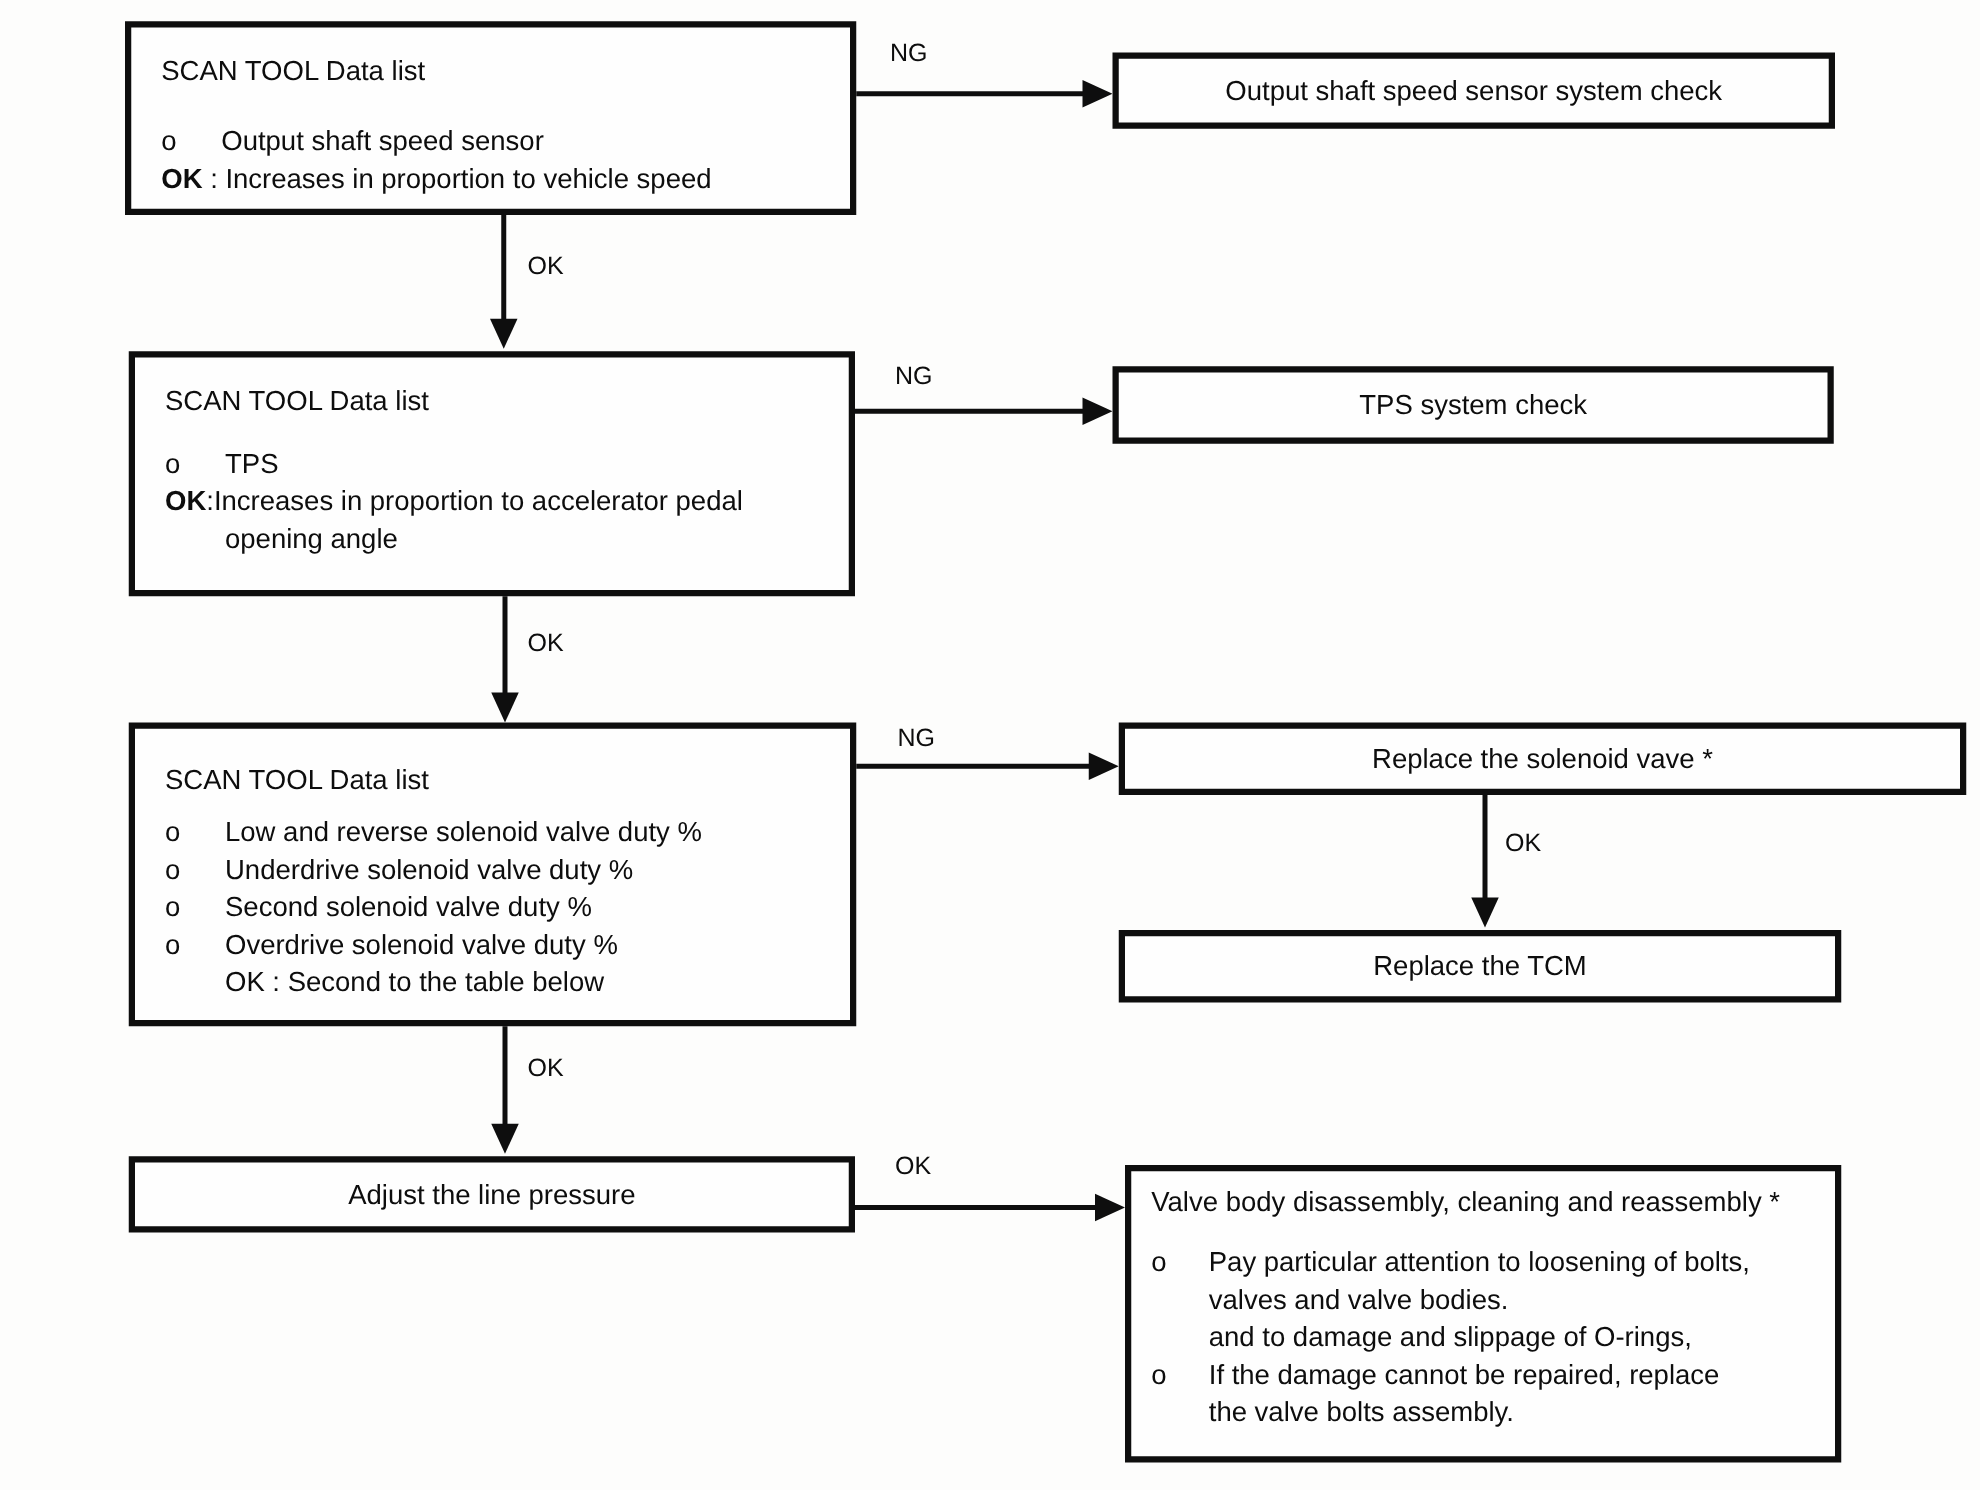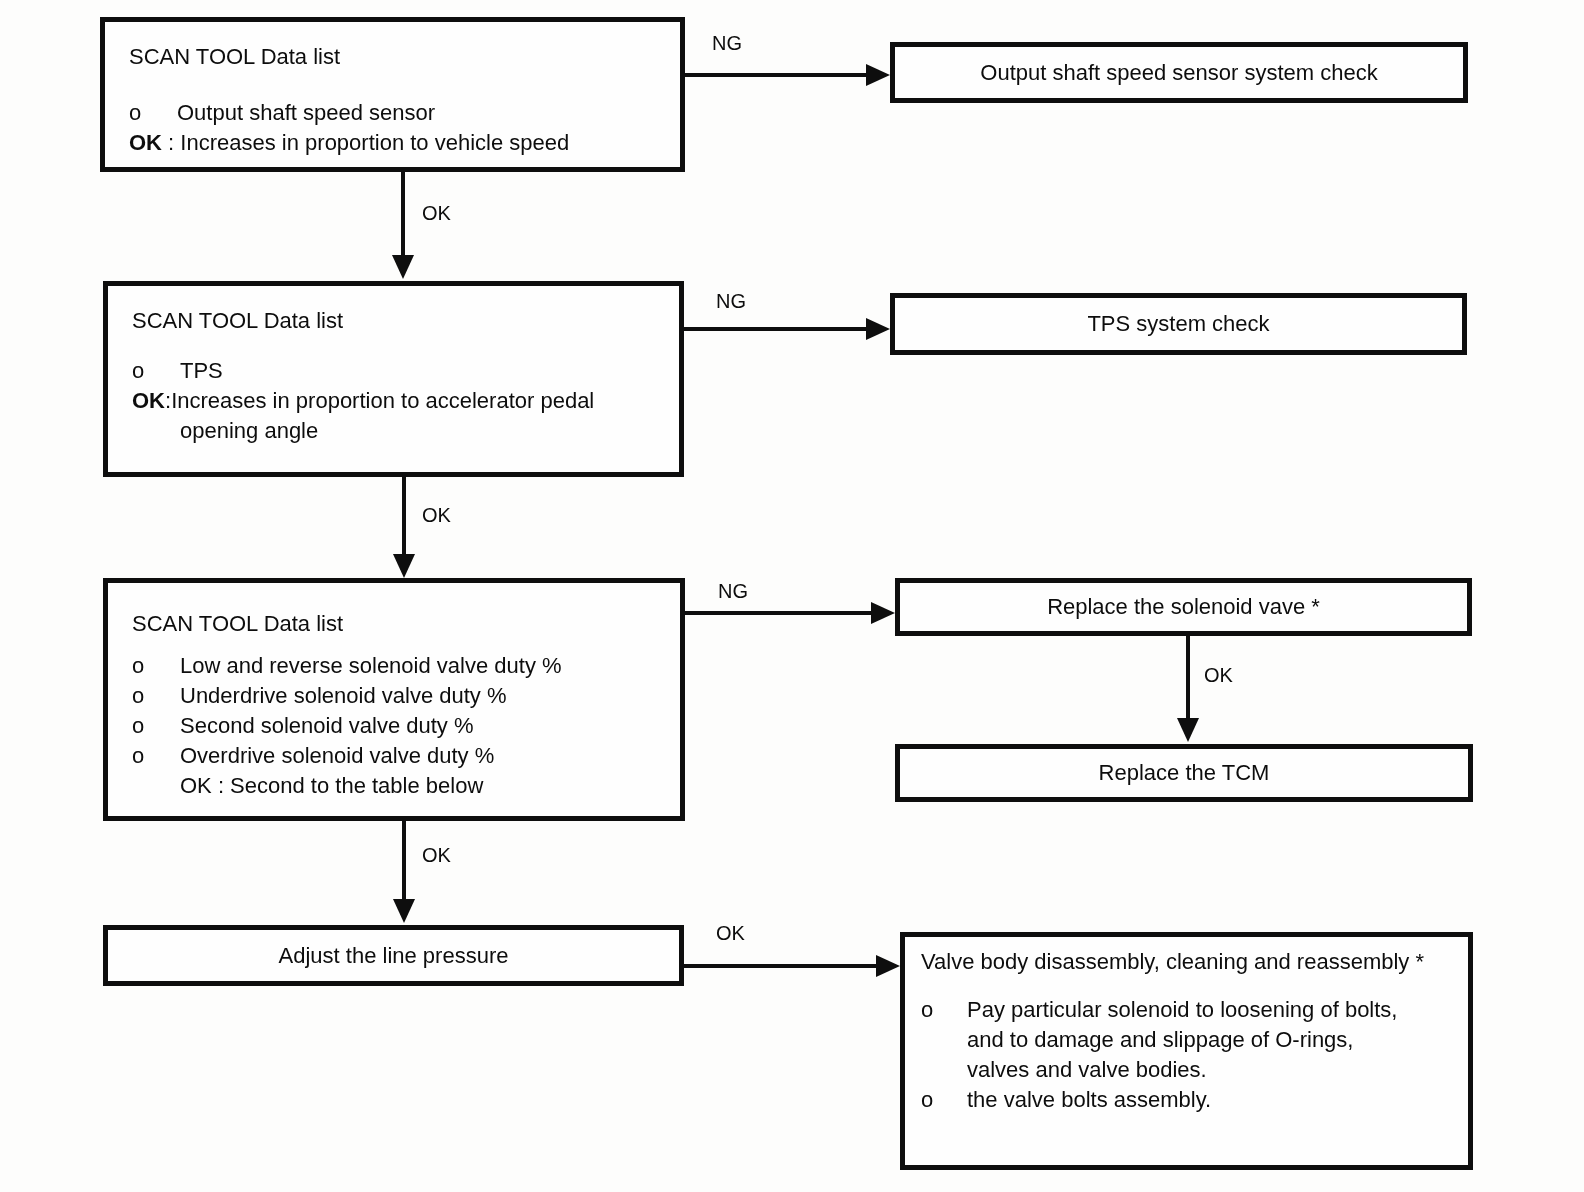--- a/index.html
+++ b/index.html
@@ -33,21 +33,21 @@
     border-top:24px solid #0e0e0e;
   }
   .edge-label { position:absolute; font-size:20px; line-height:26px; white-space:nowrap; }
 
   
   .n-scan1   { left:100px; top:17px;  width:585px; height:155px; }
   .n-check1  { left:890px; top:42px;  width:578px; height:61px;  }
   .n-scan2   { left:103px; top:281px; width:581px; height:196px; }
   .n-check2  { left:890px; top:293px; width:577px; height:62px;  }
   .n-scan3   { left:103px; top:578px; width:582px; height:243px; }
-  .n-sol     { left:895px; top:578px; width:577px; height:58px;  }
+  .n-sol     { left:895px; top:578px; width:678px; height:58px;  }
   .n-tcm     { left:895px; top:744px; width:578px; height:58px;  }
   .n-adjust  { left:103px; top:925px; width:581px; height:61px;  }
   .n-valve   { left:900px; top:932px; width:573px; height:238px; }
 
   .pad5 { padding:10px 14px 0 16px; }
   .title5 { margin-bottom:18px; white-space:nowrap; }
   .bullet5 { width:46px; flex:0 0 46px; }
   .indent2 { margin-left:48px; }
   .scan3-title { margin-bottom:12px; }
 </style>
@@ -156,27 +156,28 @@
   <div class="edge-label" style="left:716px; top:920px;">OK</div>
   <div class="hline" style="left:684px; top:964px; width:194px;"></div>
   <div class="ah-right" style="left:876px; top:955px;"></div>
 
   <div class="node n-valve">
     <div class="pad5">
       <div class="title5">Valve body disassembly, cleaning and reassembly *</div>
       <div class="row">
         <span class="bullet5">o</span>
         <span>
-          <div>Pay particular solenoid to loosening of bolts,</div>
+          <div>Pay particular attention to loosening of bolts,</div>
+          <div>valves and valve bodies.</div>
           <div>and to damage and slippage of O-rings,</div>
-          <div>valves and valve bodies.</div>
         </span>
       </div>
       <div class="row">
         <span class="bullet5">o</span>
         <span>
+          <div>If the damage cannot be repaired, replace</div>
           <div>the valve bolts assembly.</div>
         </span>
       </div>
     </div>
   </div>
 
 </div>
 
 </body></html>

